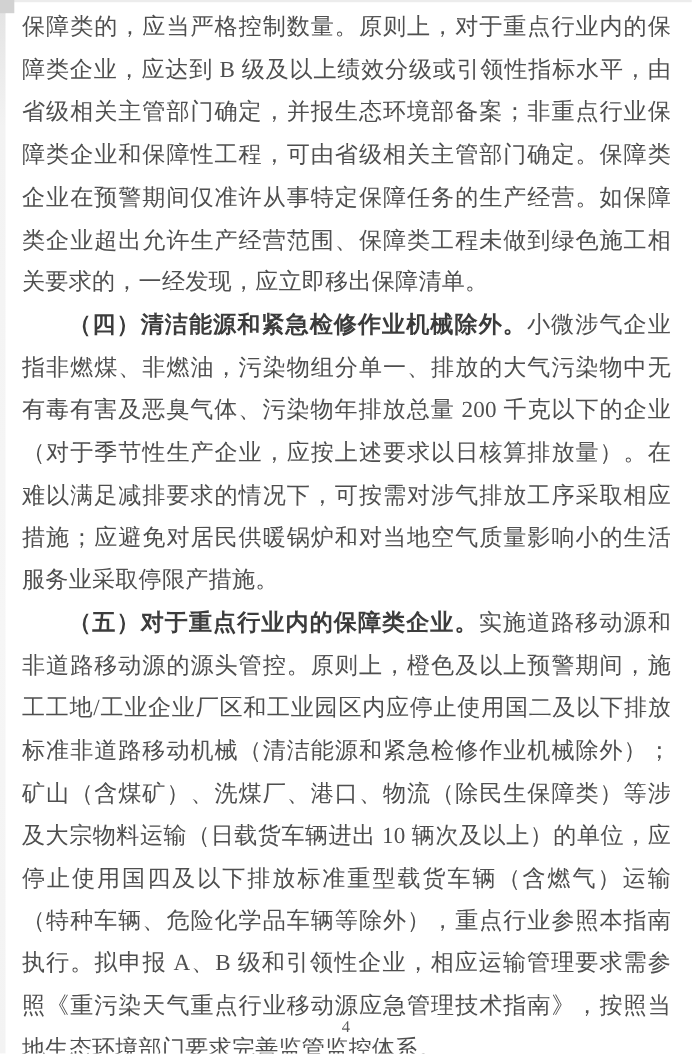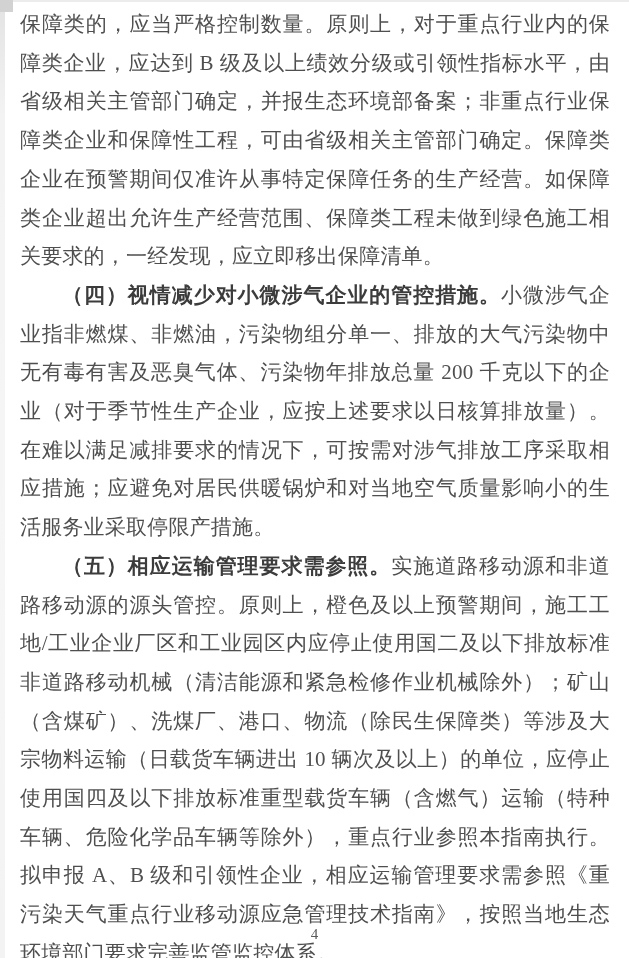--- a/index.html
+++ b/index.html
@@ -78,24 +78,24 @@
   <div class="edge-top"></div>
   <div class="corner-mark"></div>
 
   <div class="text-block">
 
     <p>
       <span class="para-lead"></span><span>保障类的，应当严格控制数量。原则上，对于重点行业内的保障类企业，应达到 B 级及以上绩效分级或引领性指标水平，由省级相关主管部门确定，并报生态环境部备案；非重点行业保障类企业和保障性工程，可由省级相关主管部门确定。保障类企业在预警期间仅准许从事特定保障任务的生产经营。如保障类企业超出允许生产经营范围、保障类工程未做到绿色施工相关要求的，一经发现，应立即移出保障清单。</span>
     </p>
 
     <p class="indented">
-      <span class="para-lead">（四）视情减少对小微涉气企业的管控措施。</span><span>小微涉气企业指非燃煤、非燃油，污染物组分单一、排放的大气污染物中无有毒有害及恶臭气体、污染物年排放总量 200 千克以下的企业（对于季节性生产企业，应按上述要求以日核算排放量）。在难以满足减排要求的情况下，可按需对涉气排放工序采取相应措施；应避免对居民供暖锅炉和对当地空气质量影响小的生活服务业采取停限产措施。</span>
+      <span class="para-lead">（四）清洁能源和紧急检修作业机械除外。</span><span>小微涉气企业指非燃煤、非燃油，污染物组分单一、排放的大气污染物中无有毒有害及恶臭气体、污染物年排放总量 200 千克以下的企业（对于季节性生产企业，应按上述要求以日核算排放量）。在难以满足减排要求的情况下，可按需对涉气排放工序采取相应措施；应避免对居民供暖锅炉和对当地空气质量影响小的生活服务业采取停限产措施。</span>
     </p>
 
     <p class="indented">
-      <span class="para-lead">（五）相应运输管理要求需参照。</span><span>实施道路移动源和非道路移动源的源头管控。原则上，橙色及以上预警期间，施工工地/工业企业厂区和工业园区内应停止使用国二及以下排放标准非道路移动机械（清洁能源和紧急检修作业机械除外）；矿山（含煤矿）、洗煤厂、港口、物流（除民生保障类）等涉及大宗物料运输（日载货车辆进出 10 辆次及以上）的单位，应停止使用国四及以下排放标准重型载货车辆（含燃气）运输（特种车辆、危险化学品车辆等除外），重点行业参照本指南执行。拟申报 A、B 级和引领性企业，相应运输管理要求需参照《重污染天气重点行业移动源应急管理技术指南》，按照当地生态环境部门要求完善监管监控体系。</span>
+      <span class="para-lead">（五）对于重点行业内的保障类企业。</span><span>实施道路移动源和非道路移动源的源头管控。原则上，橙色及以上预警期间，施工工地/工业企业厂区和工业园区内应停止使用国二及以下排放标准非道路移动机械（清洁能源和紧急检修作业机械除外）；矿山（含煤矿）、洗煤厂、港口、物流（除民生保障类）等涉及大宗物料运输（日载货车辆进出 10 辆次及以上）的单位，应停止使用国四及以下排放标准重型载货车辆（含燃气）运输（特种车辆、危险化学品车辆等除外），重点行业参照本指南执行。拟申报 A、B 级和引领性企业，相应运输管理要求需参照《重污染天气重点行业移动源应急管理技术指南》，按照当地生态环境部门要求完善监管监控体系。</span>
     </p>
 
   </div>
 
   <div class="page-number">4</div>
 
 </div>
 
 </body></html>

